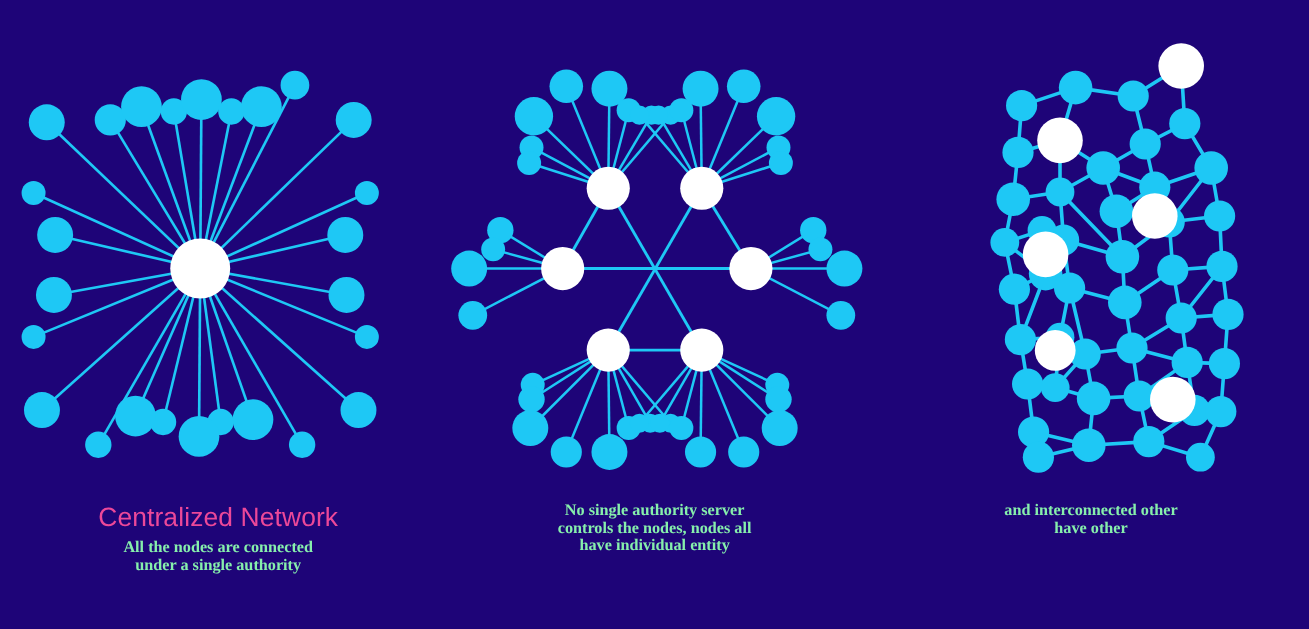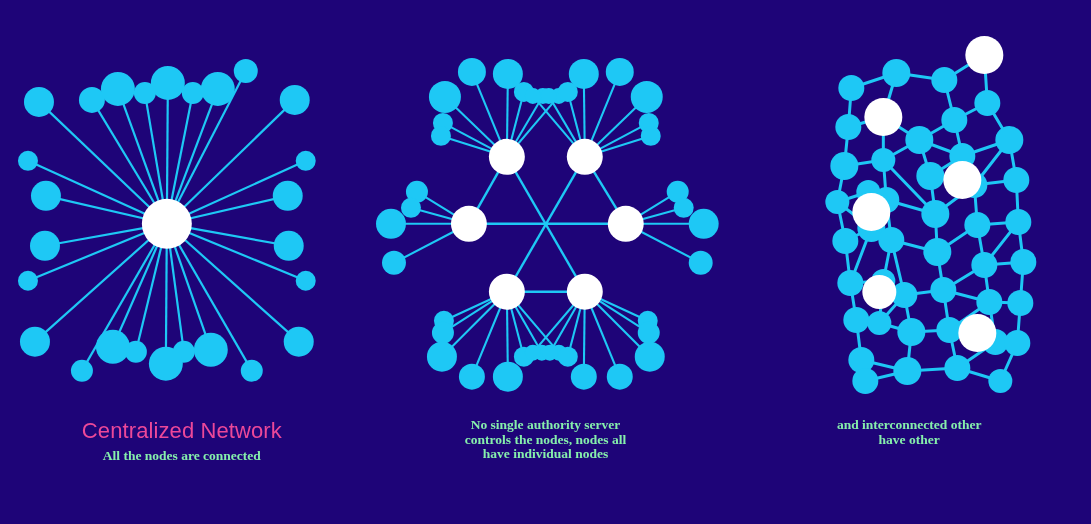--- a/index.html
+++ b/index.html
@@ -128,20 +128,21 @@
         <circle cx="166" cy="364" r="17"></circle>
         <circle cx="136" cy="352" r="11"></circle>
         <circle cx="113" cy="347" r="17"></circle>
       </g>
       <circle cx="167" cy="224" r="25" fill="#ffffff"></circle>
     </svg>
     <div class="caption">
       <div class="panel-title">Centralized Network</div>
       <div class="panel-subtitle">
         <span>All the nodes are connected</span>
+        <span>under a single authority</span>
       </div>
     </div>
   </div>
 
   <div class="panel">
     <svg class="panel-svg" viewBox="364 0 364 524" preserveAspectRatio="xMidYMin meet">
       <g stroke="#1ec8f5" stroke-width="2.4" fill="none">
         <line x1="507" y1="157" x2="469" y2="224"></line>
         <line x1="507" y1="157" x2="585" y2="292"></line>
         <line x1="585" y1="157" x2="626" y2="224"></line>
@@ -245,21 +246,21 @@
         <circle cx="469" cy="224" r="18"></circle>
         <circle cx="626" cy="224" r="18"></circle>
         <circle cx="507" cy="292" r="18"></circle>
         <circle cx="585" cy="292" r="18"></circle>
       </g>
     </svg>
     <div class="caption">
       <div class="panel-subtitle">
         <span>No single authority server</span>
         <span>controls the nodes, nodes all</span>
-        <span>have individual nodes</span>
+        <span>have individual entity</span>
       </div>
     </div>
   </div>
 
   <div class="panel">
     <svg class="panel-svg" viewBox="728 0 363 524" preserveAspectRatio="xMidYMin meet">
       <g stroke="#1ec8f5" stroke-width="3" fill="none" stroke-linecap="round">
         <line x1="852" y1="88" x2="897" y2="73"></line>
         <line x1="852" y1="88" x2="849" y2="127"></line>
         <line x1="897" y1="73" x2="945" y2="80"></line>

